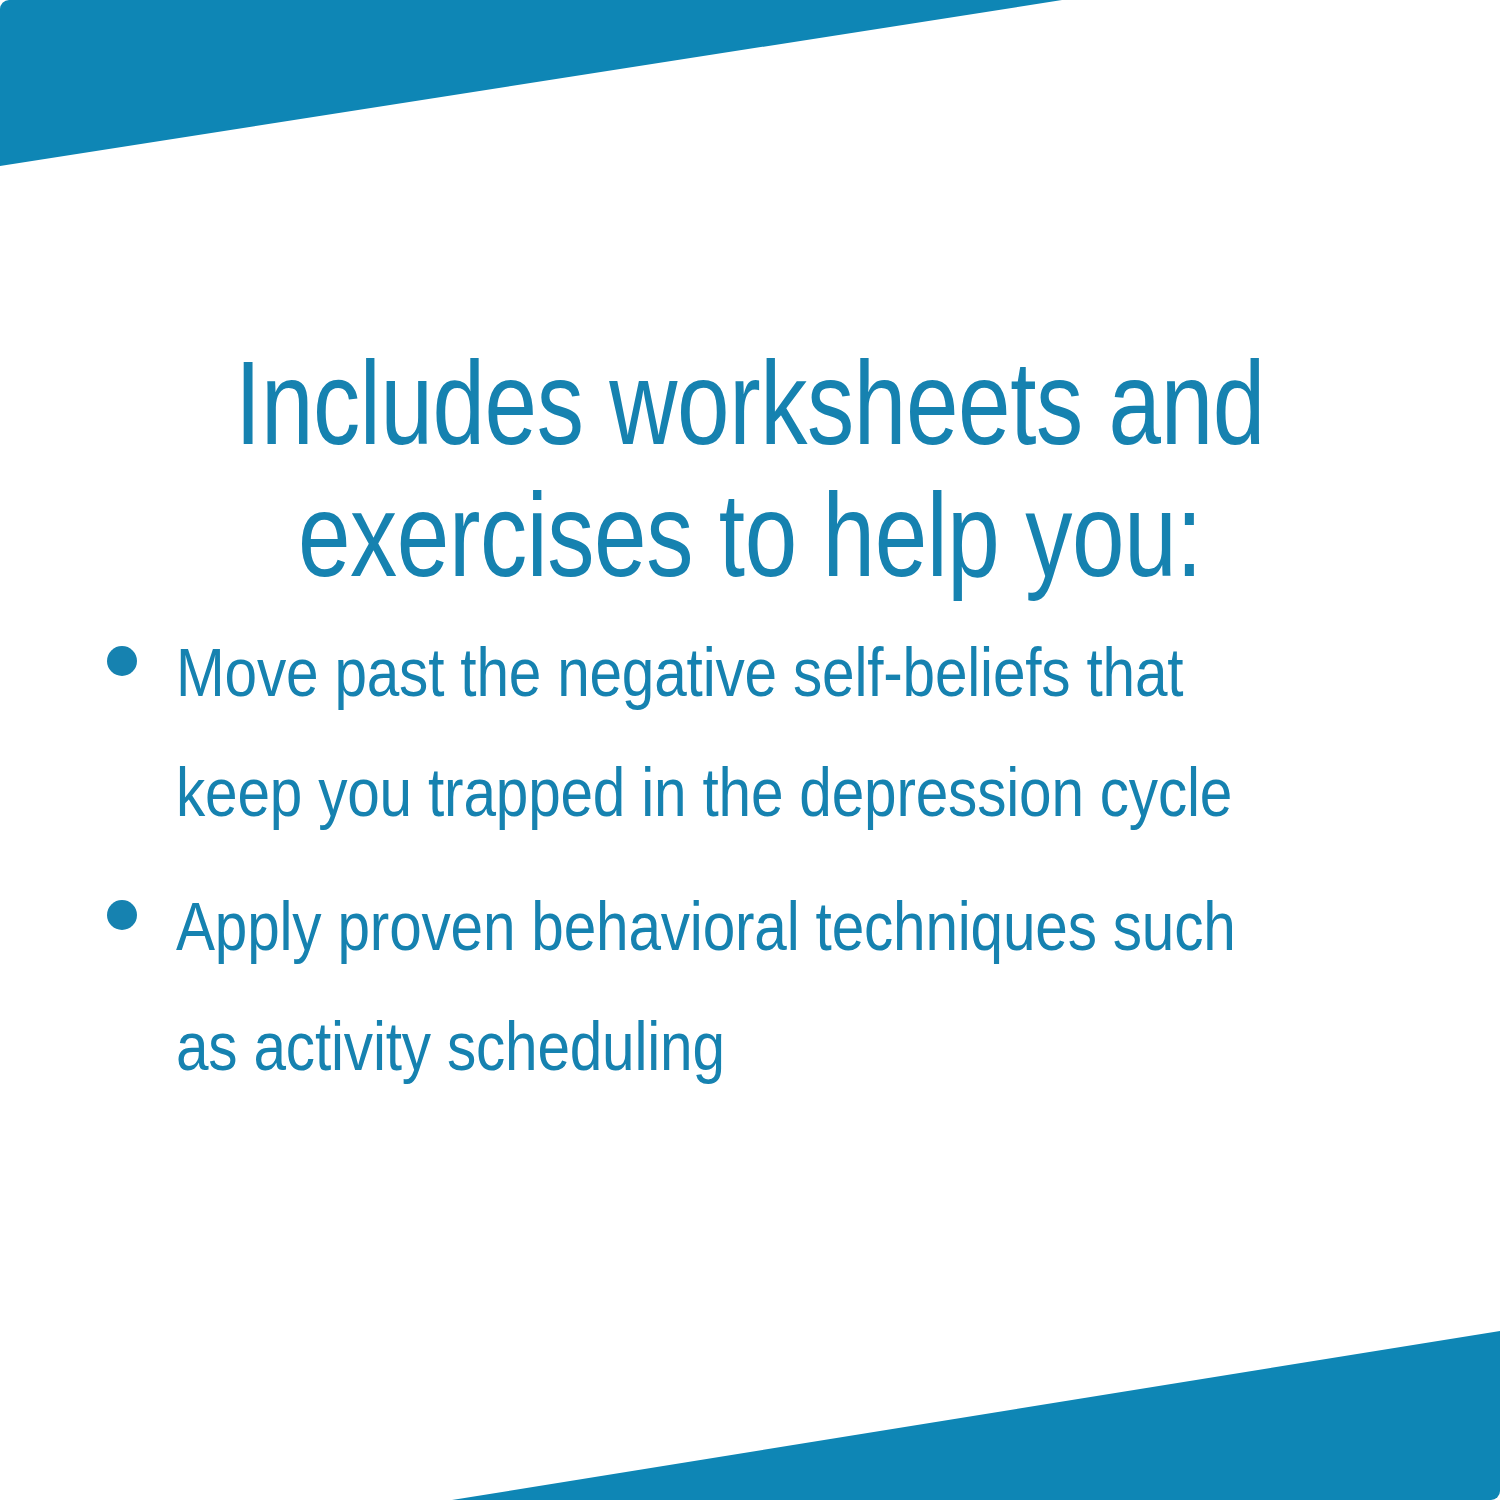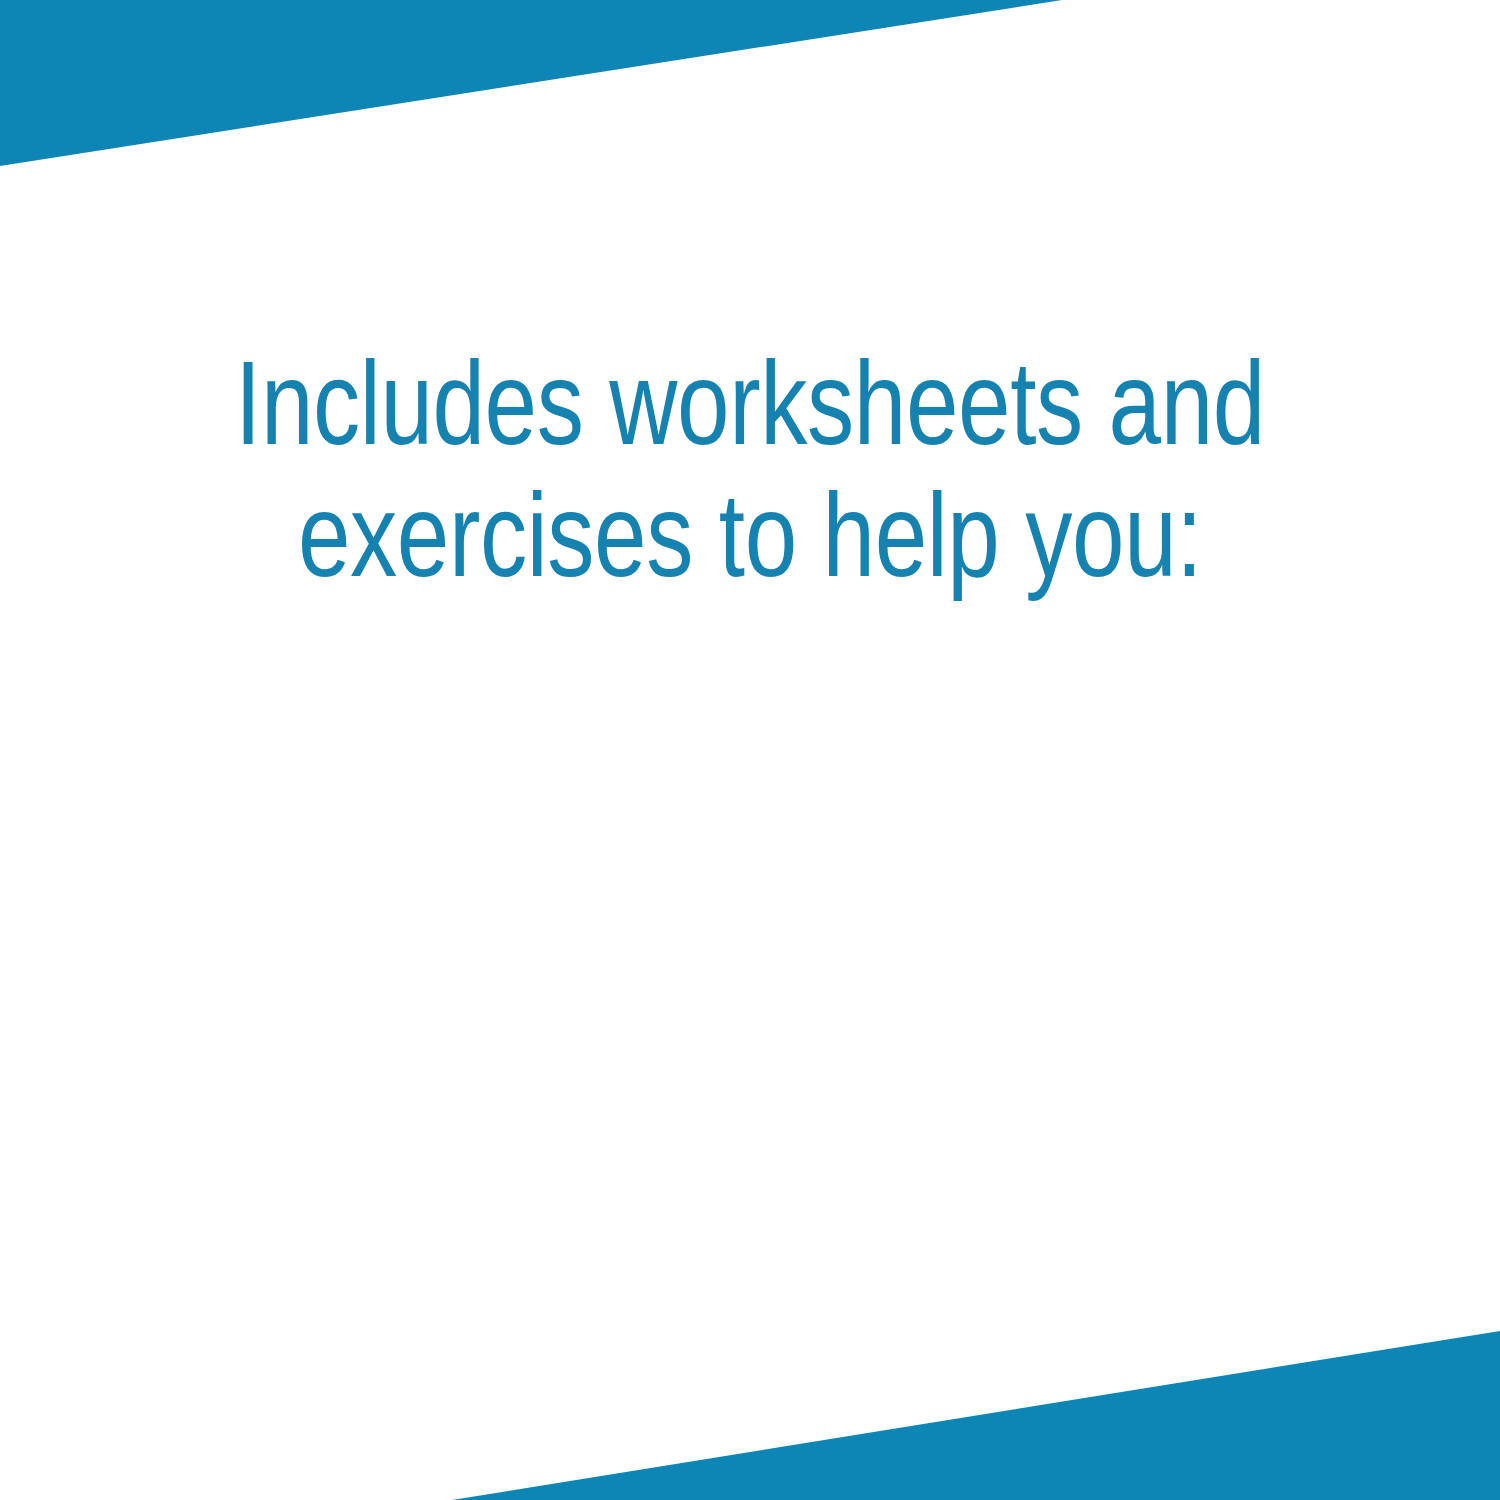--- a/index.html
+++ b/index.html
@@ -10,20 +10,21 @@
   }
   body {
     font-family: "Liberation Sans", "DejaVu Sans", sans-serif;
   }
   #page {
     position: relative;
     width: 1500px;
     height: 1500px;
     background: #ffffff;
     overflow: hidden;
+    border-radius: 9px;
   }
 
   
   .banner-svg {
     position: absolute;
     left: 0;
     top: 0;
     width: 1500px;
     height: 1500px;
     pointer-events: none;
@@ -101,18 +102,32 @@
     <polygon points="1500,1331 1500,1500 452,1500" fill="#0e86b5"></polygon>
   </svg>
 
   <h1 class="heading" style="color: rgb(22, 130, 176);">
     <span class="heading-line">Includes worksheets and</span>
     <span class="heading-line">exercises to help you:</span>
   </h1>
 
   <ul class="bullet-list">
 
+    <li class="bullet-item" style="color: rgb(22, 130, 176);">
+      <span class="bullet-dot" style="background: rgb(22, 130, 176);"></span>
+      <span class="bullet-text" style="color: rgb(22, 130, 176);">
+        <span class="bullet-row">Move past the negative self-beliefs that</span>
+        <span class="bullet-row">keep you trapped in the depression cycle</span>
+      </span>
+    </li>
 
 
+    <li class="bullet-item" style="color: rgb(22, 130, 176);">
+      <span class="bullet-dot" style="background: rgb(22, 130, 176);"></span>
+      <span class="bullet-text" style="color: rgb(22, 130, 176);">
+        <span class="bullet-row">Apply proven behavioral techniques such</span>
+        <span class="bullet-row">as activity scheduling</span>
+      </span>
+    </li>
 
   </ul>
 
 </div>
 
 </body></html>

